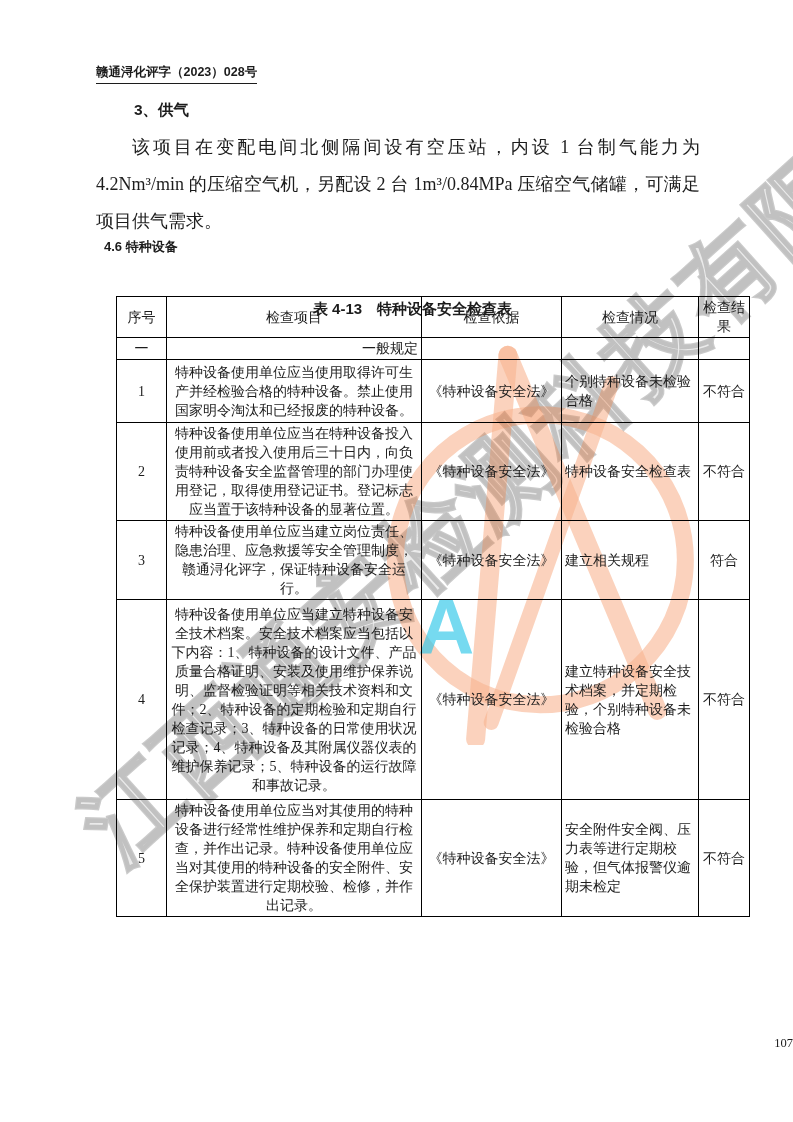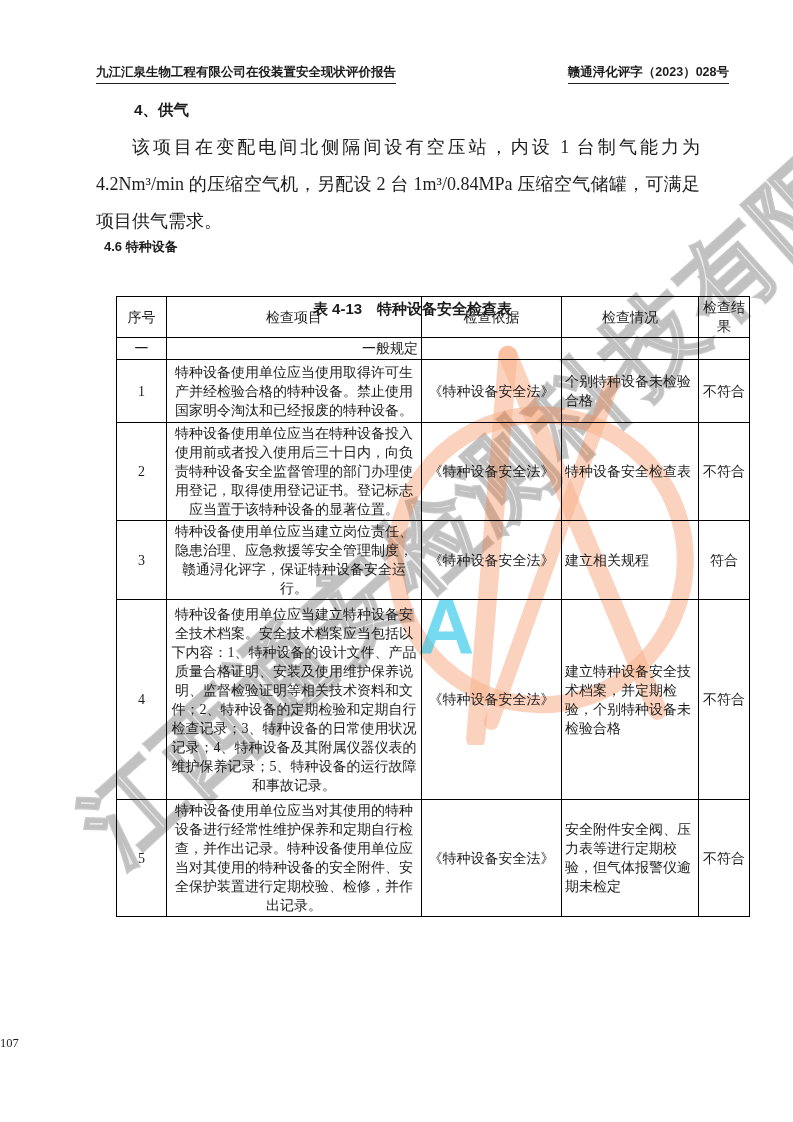--- a/index.html
+++ b/index.html
@@ -70,21 +70,21 @@
   }
   table.insp{border:1.5px solid #000;}
   table.insp th{font-weight:normal;text-align:center;height:38px;}
   td.c-no{text-align:center;}
   td.c-item{text-align:center;}
   td.c-item.center{text-align:right;}
   td.c-basis{text-align:center;}
   td.c-sit{text-align:left;}
   td.c-res{text-align:center;}
   .page-num{
-    position:absolute;left:0;top:1036px;width:793px;text-align:left;
+    position:absolute;left:0;top:1036px;width:793px;text-align:right;
     font-size:12.5px;
   }
 </style>
 </head>
 <body>
 
 <div class="page">
 
   <div class="wm-layer">
     <div class="wm-diagonal">江西通安检测科技有限公司</div>
@@ -98,25 +98,24 @@
       </g>
     </svg>
 
     <div class="wm-cyan-a">A</div>
 
   </div>
 
   <div class="content">
 
     <div class="doc-header">
-      <span>九江汇泉生物工程有限公司在役装置安全现状评价报告</span>
       <span>赣通浔化评字（2023）028号</span>
     </div>
 
-    <div class="h-supply">4、供气</div>
+    <div class="h-supply">3、供气</div>
 
     <div class="para">该项目在变配电间北侧隔间设有空压站，内设 1 台制气能力为 4.2Nm³/min 的压缩空气机，另配设 2 台 1m³/0.84MPa 压缩空气储罐，可满足项目供气需求。</div>
 
     <div class="h-section">4.6 特种设备</div>
 
     <div class="tbl-caption">表 4-13　特种设备安全检查表</div>
 
     <table class="insp">
       <colgroup>
         <col style="width:50px">

